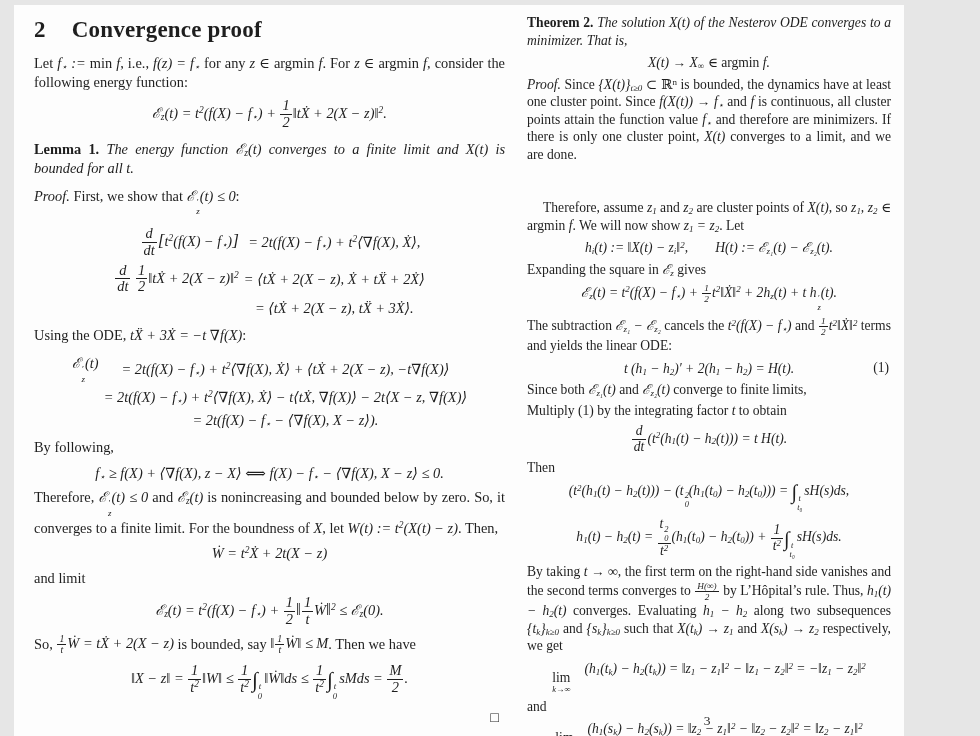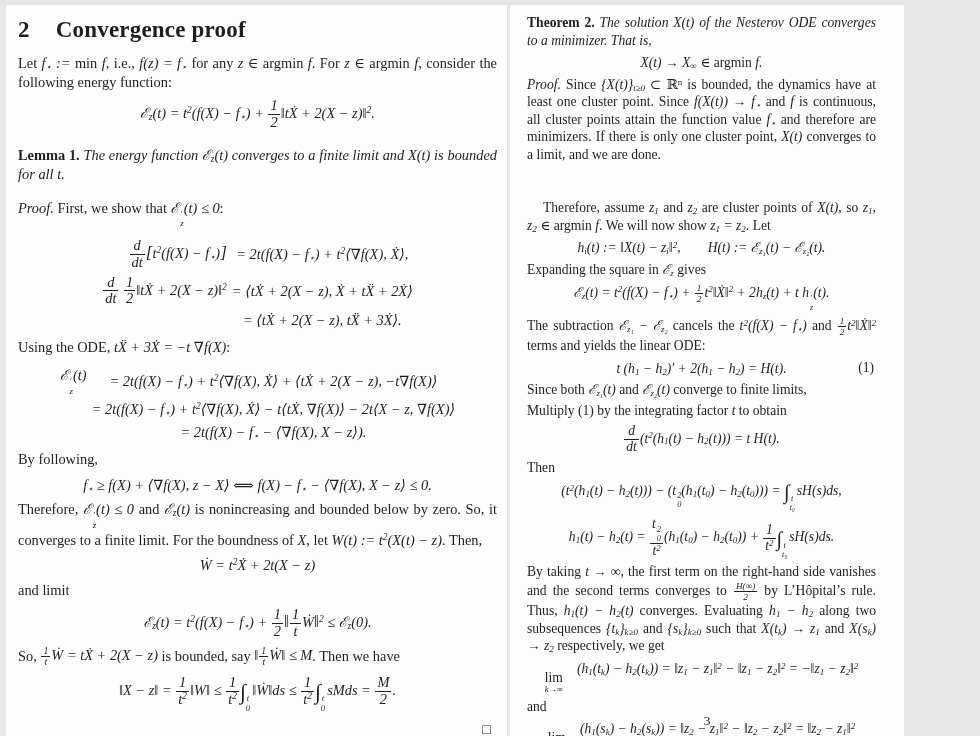--- a/index.html
+++ b/index.html
@@ -1,24 +1,24 @@
 <!DOCTYPE html>
 <html><head>
 <meta charset="utf-8">
 <style>
   html,body{margin:0;padding:0;}
   body{width:980px;height:736px;background:#e6e6e6;font-family:"Liberation Serif","DejaVu Serif",serif;color:#1e1e1e;}
   .surface{position:relative;width:980px;height:736px;overflow:hidden;}
   .page{position:absolute;top:5px;height:731px;background:#fdfdfd;box-sizing:border-box;overflow:hidden;}
-  .page-left{left:6px;width:501px;padding:10px 10px 0 12px;font-size:14.4px;line-height:18.8px;}
-  .page-right{left:510px;width:394px;padding:6px 28px 0 17px;font-size:13.6px;line-height:17.5px;}
+  .page-left{left:14px;width:501px;padding:10px 10px 0 20px;font-size:14.4px;line-height:18.8px;}
+  .page-right{left:510px;width:394px;padding:6px 13px 0 17px;font-size:13.6px;line-height:17.5px;}
   h1{font-size:23px;font-weight:bold;margin:6px 0 14px 0;letter-spacing:0.2px;}
   .hnum{margin-right:26px;}
   p{margin:3px 0 0 0;text-align:justify;}
-  .sp{margin-top:15px;}
+  .sp{margin-top:9px;}
   .indent{text-indent:16px;margin-top:36px;}
   em,.it{font-style:italic;}
   .rm{font-style:normal;}
   b{font-weight:bold;font-style:normal;}
   .eq{font-style:italic;text-align:center;margin:7px 0 6px 0;}
   .page-right .eq{margin:5px 0 4px 0;}
   sub,sup{font-size:0.66em;line-height:0;}
   sup{vertical-align:0.5em;}
   sub{vertical-align:-0.2em;}
   .frac{display:inline-block;vertical-align:middle;text-align:center;line-height:1.1;margin:0 1px;}

